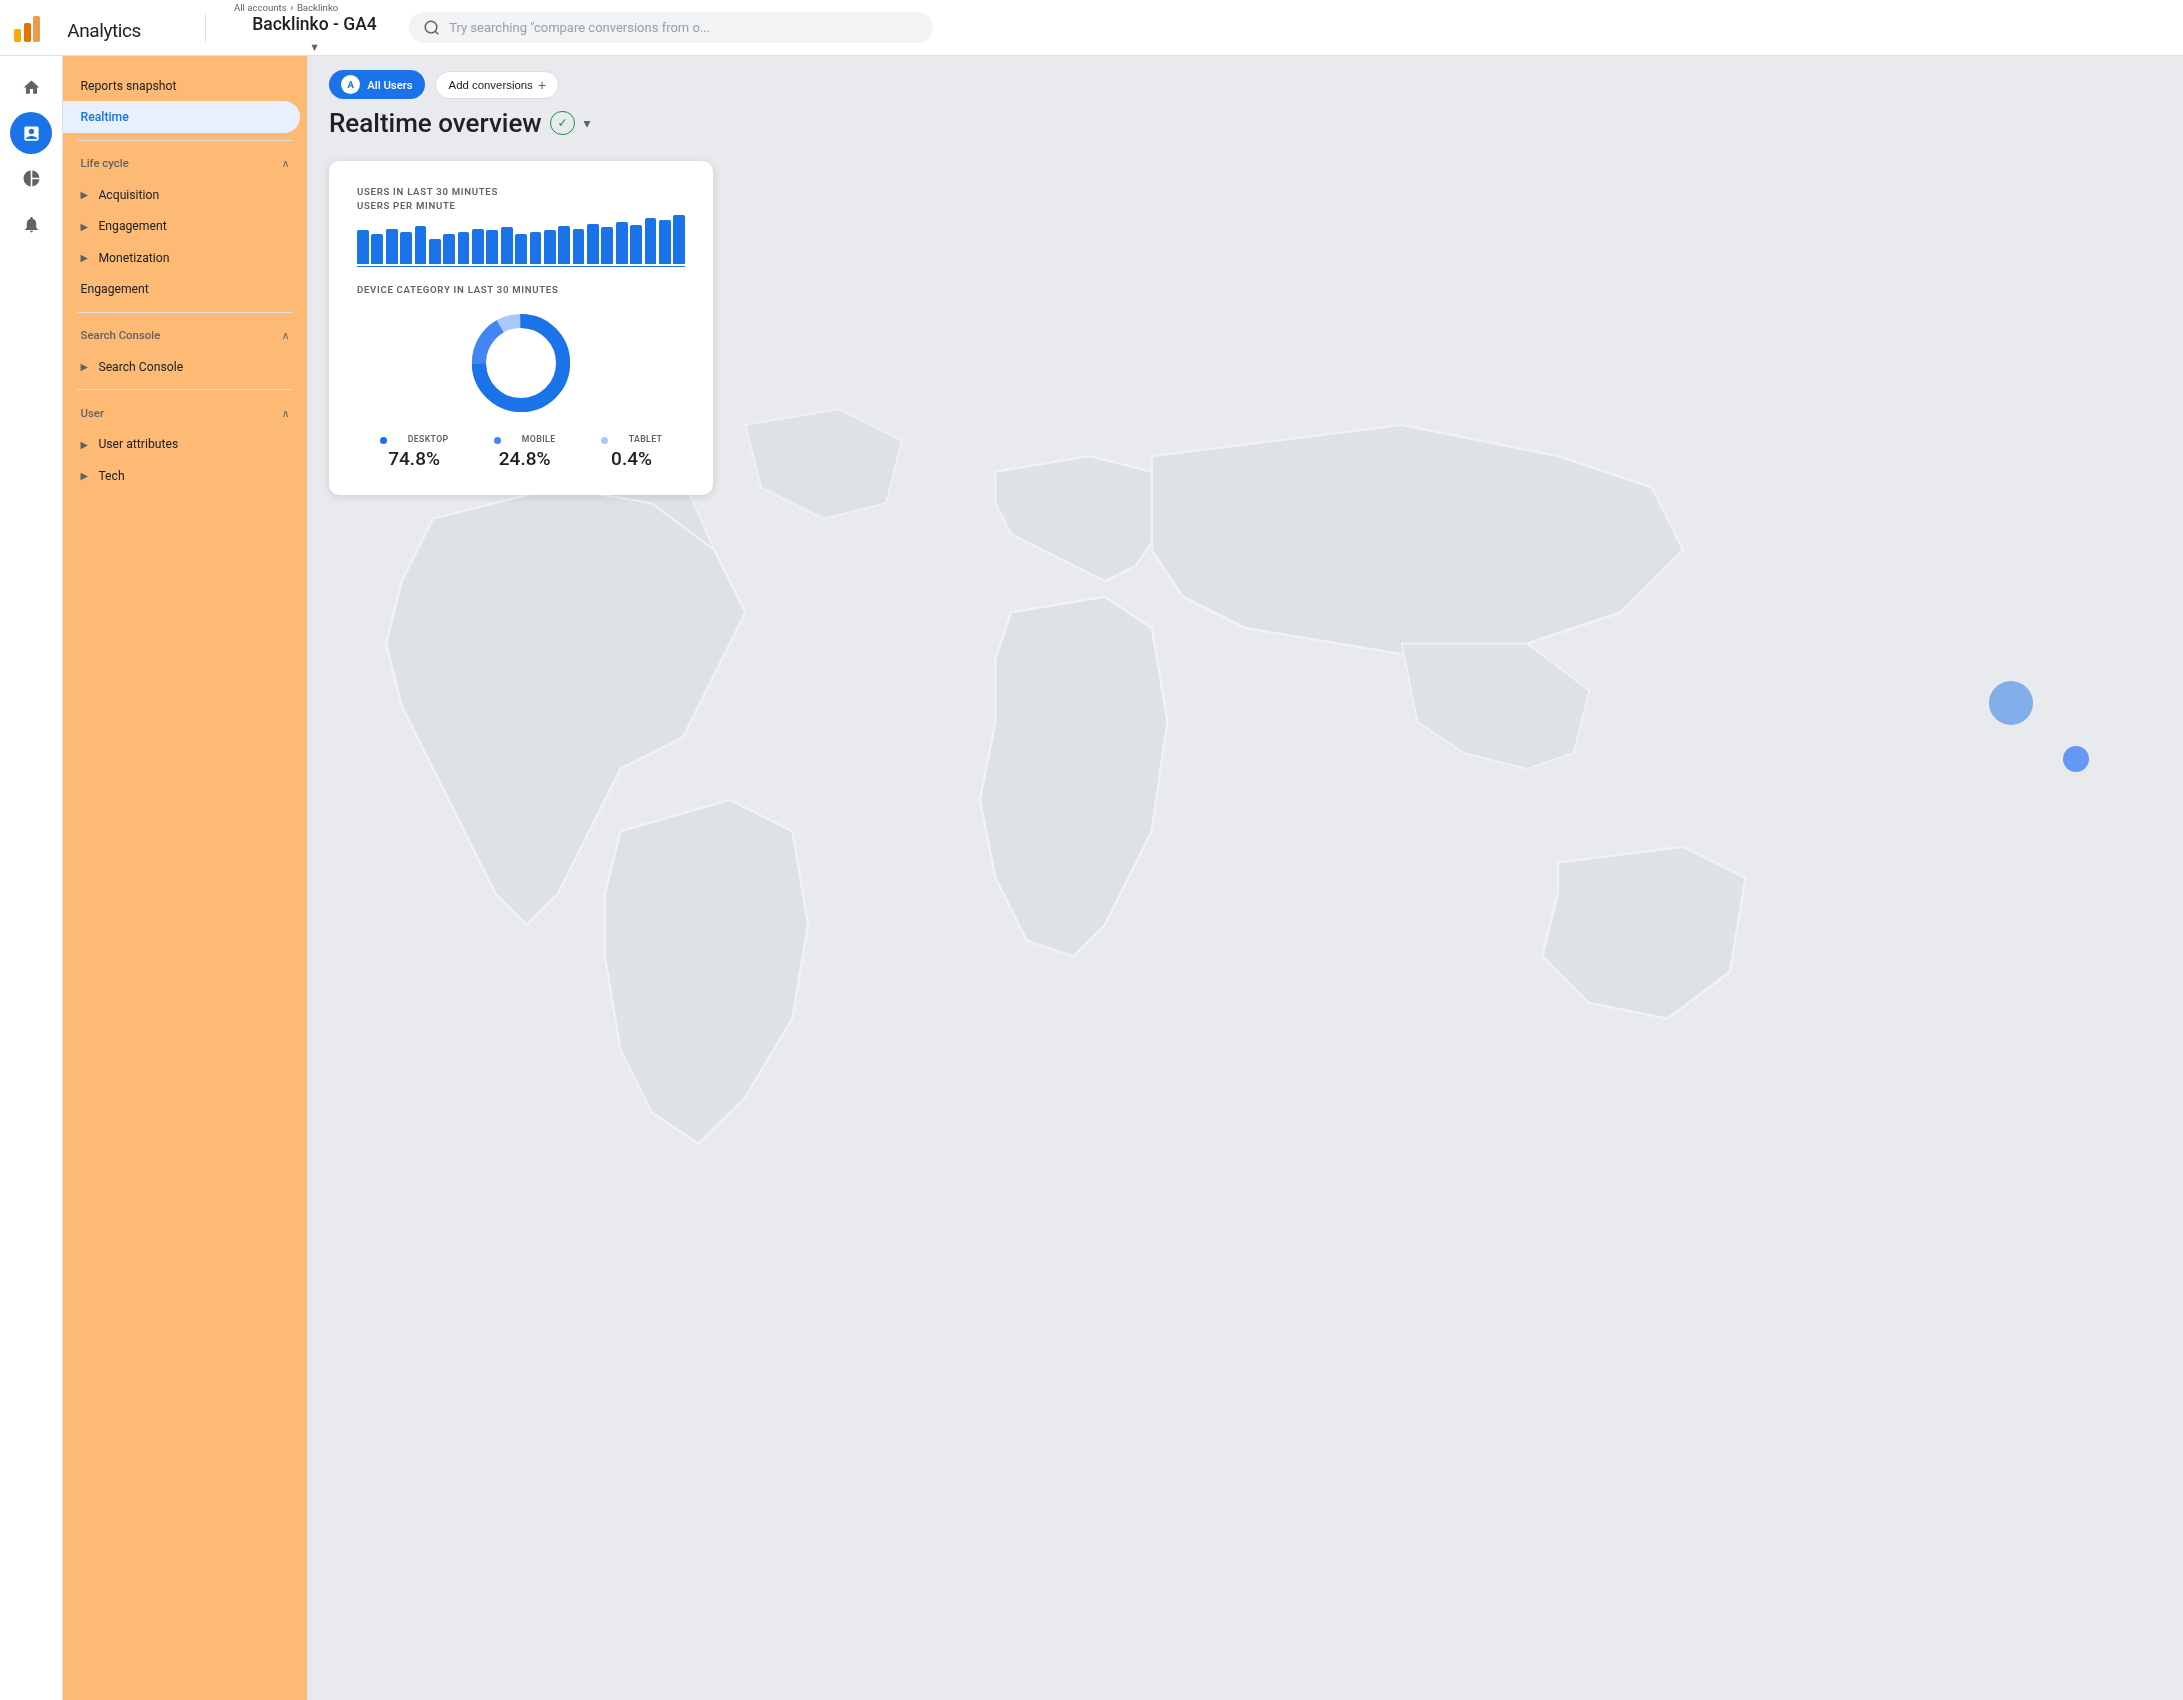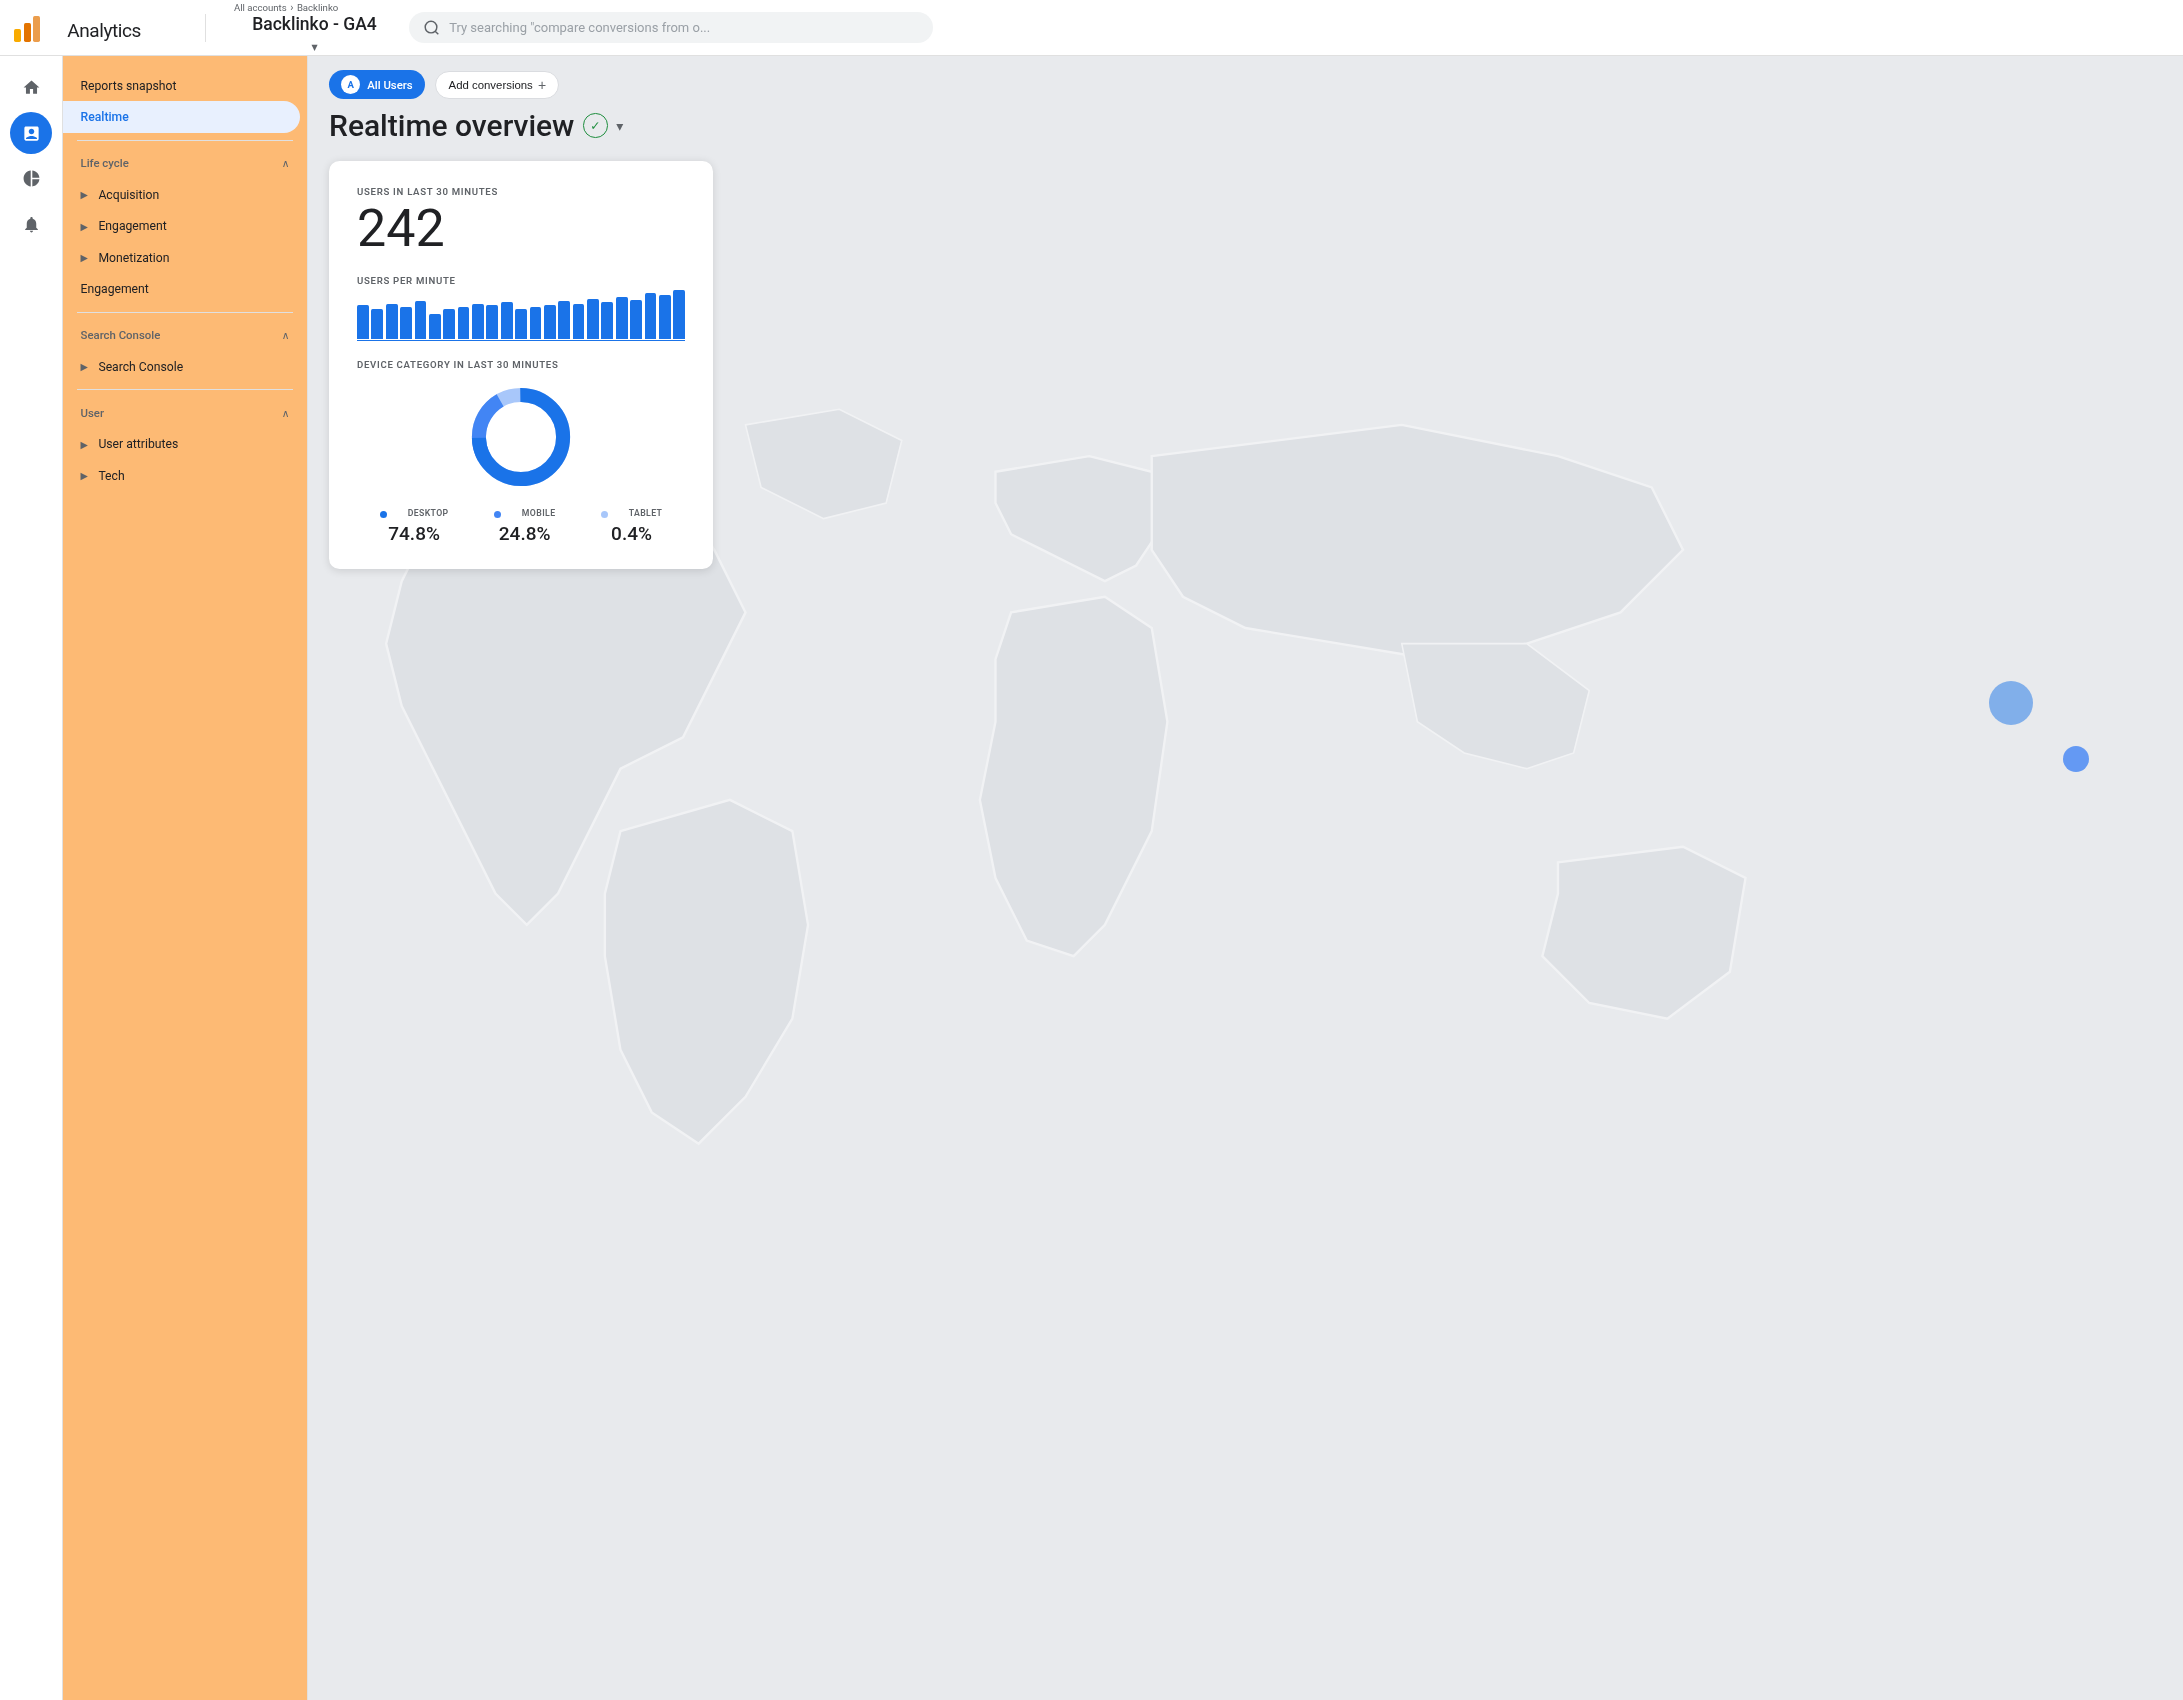--- a/index.html
+++ b/index.html
@@ -228,21 +228,21 @@
     .overview-title-row {
       position: absolute;
       top: 52px;
       left: 21px;
       z-index: 10;
       display: flex;
       align-items: center;
       gap: 8.7px;
     }
     .overview-title {
-      font-size: 30px;
+      font-size: 26px;
       font-weight: 500;
       color: #202124;
     }
     .green-check {
       width: 24.5px;
       height: 24.5px;
       border-radius: 50%;
       border: 1.7px solid #1e8e3e;
       display: flex;
       align-items: center;
@@ -502,21 +502,20 @@
     <div class="overview-title-row">
       <span class="overview-title">Realtime overview</span>
       <div class="green-check">
         <span>✓</span>
       </div>
       <span class="title-dropdown">▾</span>
     </div>
 
     <div class="realtime-card">
       <div class="card-section-label">USERS IN LAST 30 MINUTES</div>
-      <div class="card-big-number">242</div>
 
       <div class="card-section-label">USERS PER MINUTE</div>
       <div class="bar-chart-container" id="bar-chart">
 
       <div class="bar" style="height: 34px;"></div>
           <div class="bar" style="height: 29.5px;"></div>
           <div class="bar" style="height: 35px;"></div>
           <div class="bar" style="height: 32px;"></div>
           <div class="bar" style="height: 38px;"></div>
           <div class="bar" style="height: 25px;"></div>

